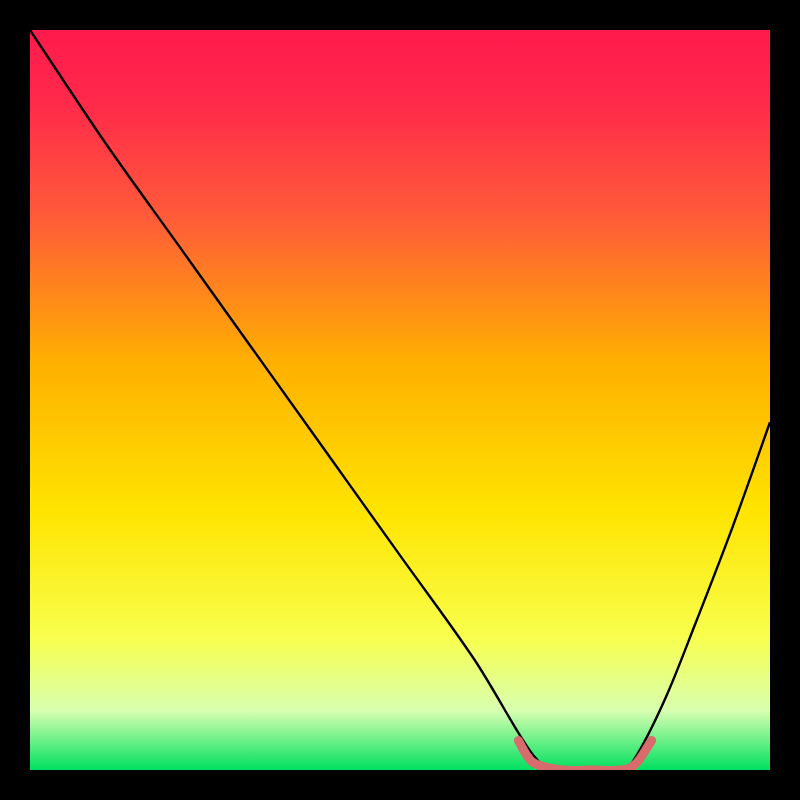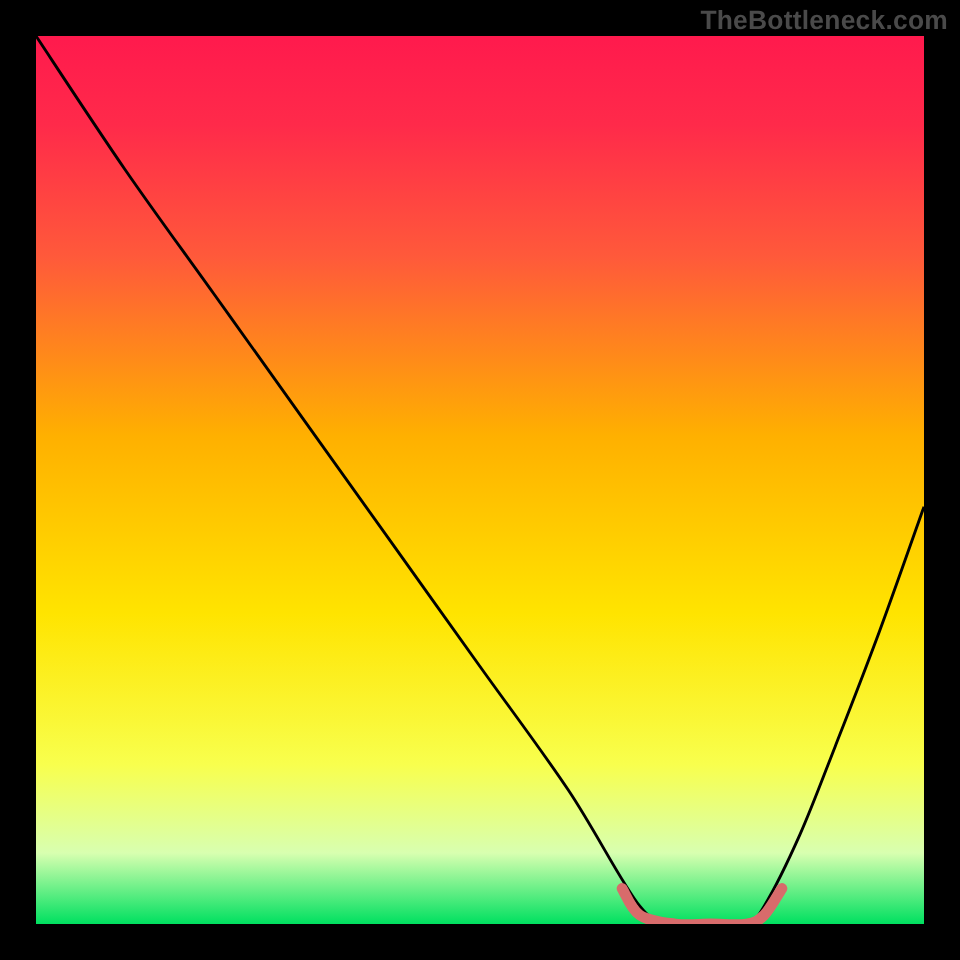--- a/index.html
+++ b/index.html
@@ -38,21 +38,20 @@
     display: block;
     width: 740px;
     height: 740px;
   }
 </style>
 </head>
 <body>
 
 <div class="frame">
 
-  <div class="attribution">TheBottleneck.com</div>
 
   <div class="plot">
     <svg id="chart-svg" viewBox="0 0 740 740" preserveAspectRatio="none">
       <defs>
         <linearGradient id="bg-grad" x1="0" y1="0" x2="0" y2="1">
             <stop offset="0%" stop-color="#ff1a4d"></stop>
             <stop offset="10%" stop-color="#ff2a4a"></stop>
             <stop offset="25%" stop-color="#ff5a3a"></stop>
             <stop offset="45%" stop-color="#ffb000"></stop>
             <stop offset="65%" stop-color="#ffe400"></stop>

